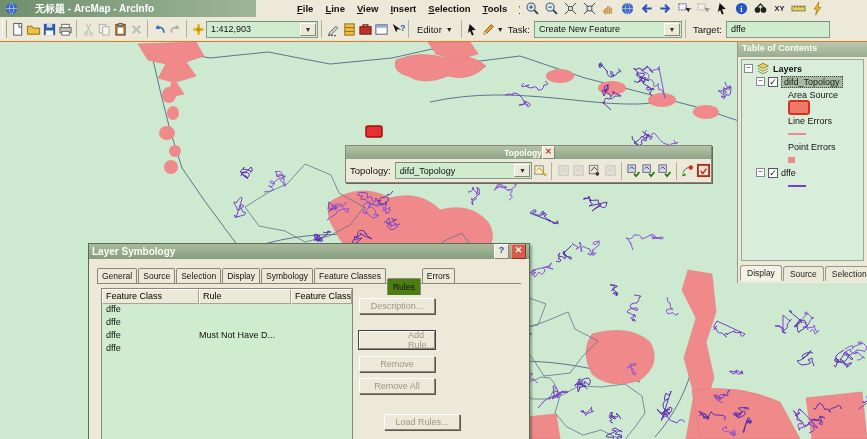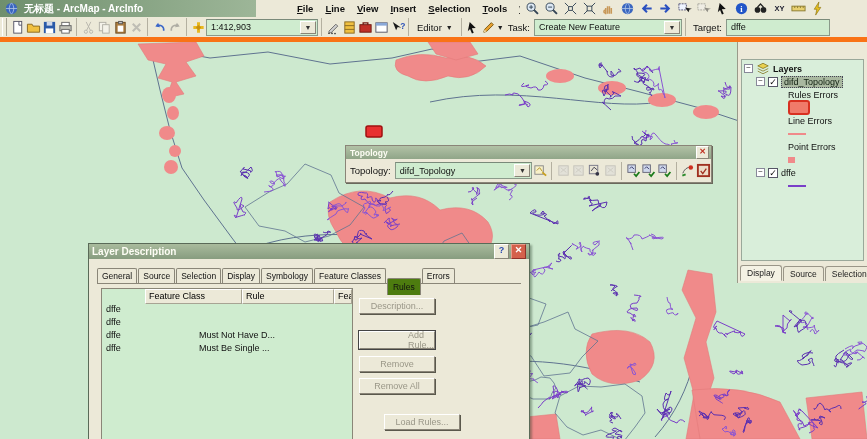--- a/index.html
+++ b/index.html
@@ -1,30 +1,30 @@
 <!DOCTYPE html>
 <html><head>
 <meta charset="utf-8">
 <style>
   html,body{margin:0;padding:0;background:#888;}
   #screen{position:relative;width:867px;height:439px;overflow:hidden;
     font-family:"Liberation Sans",sans-serif;font-size:10px;background:#cde9cf;}
   
   .titlebar{position:absolute;left:0;top:0;width:256px;height:17px;
     background:linear-gradient(90deg,#6f8f6d,#9db698);color:#fff;
-    display:flex;align-items:center;gap:5px;padding-left:3px;box-sizing:border-box;
+    display:flex;align-items:center;gap:16px;padding-left:3px;box-sizing:border-box;
     font-weight:bold;font-size:10px;white-space:nowrap;}
   .menubar{position:absolute;left:256px;top:0;width:264px;height:17px;background:#ece9d8;
     display:flex;align-items:center;padding-left:36px;box-sizing:border-box;gap:2px;}
   .menu-item{padding:1px 5px;color:#111;font-size:9.5px;cursor:default;display:inline-block;font-weight:bold;}
   .menu-item::first-letter{text-decoration:underline;}
   .toolstrip-top{position:absolute;left:520px;top:0;width:347px;height:17px;background:#ece9d8;
     display:flex;align-items:center;gap:3px;padding-left:4px;box-sizing:border-box;}
   .row2{position:absolute;left:0;top:17px;width:867px;height:25px;background:#ece9d8;
-    border-bottom:5px solid #f97316;box-sizing:border-box;display:flex;align-items:center;}
+    border-bottom:1px solid #f97316;box-sizing:border-box;display:flex;align-items:center;}
   .grip{width:3px;height:18px;margin:0 2px;border-left:1px solid #fff;border-right:1px solid #a8a494;}
   .vsep{width:1px;height:18px;background:#b4b0a0;margin:0 3px;}
   .tbtn{width:19px;height:19px;display:flex;align-items:center;justify-content:center;}
   .tbtn.sm{width:17px;height:17px;}
   .dis{opacity:.45;filter:grayscale(1);}
   .combo{height:17px;background:#cfeccf;border:1px solid #8a9a8a;
     border-top-color:#7a8a7a;display:flex;align-items:center;box-sizing:border-box;
     font-size:9px;padding-left:4px;position:relative;color:#111;}
   .combo .dd{position:absolute;right:1px;top:1px;bottom:1px;width:14px;background:#ece9d8;
     border:1px solid #fff;border-right-color:#8a8578;border-bottom-color:#8a8578;
@@ -53,21 +53,21 @@
   .sw-point{width:7px;height:6px;background:#f08a8a;}
   .sw-pline{width:18px;height:2px;background:#7a3fc8;}
   .toc-tabs{position:absolute;left:2px;bottom:2px;right:2px;height:18px;display:flex;align-items:flex-end;gap:1px;}
   .toc-tab{font-size:8.5px;padding:2px 6px;background:#ece9d8;border:1px solid #9a9688;
     border-bottom:none;border-radius:3px 3px 0 0;color:#222;}
   .toc-tab.active{background:#f4f2e4;border-bottom:1px solid #f4f2e4;font-weight:normal;}
   
   .topo{position:absolute;left:345px;top:145px;width:367px;height:38px;background:#ece9d8;
     border:1px solid #8a8578;box-shadow:1px 1px 0 #6a685c;z-index:4;box-sizing:border-box;}
   .topo-title{height:13px;background:linear-gradient(180deg,#b2c2a6,#90a588);display:flex;
-    align-items:center;justify-content:space-between;padding:0 2px 0 4px;
+    align-items:center;justify-content:center;padding:0 2px 0 4px;
     color:#fdfdf4;font-size:8.5px;font-weight:bold;}
   .topo-close{width:11px;height:11px;background:#ece9d8;border:1px solid #fff;
     border-right-color:#8a8578;border-bottom-color:#8a8578;color:#c03020;font-size:8px;
     line-height:9px;text-align:center;font-weight:bold;}
   .topo-body{display:flex;align-items:center;height:23px;}
   
   .dlg{position:absolute;left:88px;top:243px;width:442px;height:220px;background:#ece9d8;
     border:1px solid #5a6a58;box-shadow:2px 2px 2px rgba(40,60,40,.4);z-index:5;box-sizing:border-box;}
   .dlg-title{height:15px;background:linear-gradient(180deg,#a9bb9d,#879c7f);display:flex;
     align-items:center;padding:0 3px;color:#fdfdf4;font-size:10px;font-weight:bold;}
@@ -76,21 +76,21 @@
     border-right-color:#8a8578;border-bottom-color:#8a8578;background:#ece9d8;
     font-size:9px;line-height:11px;text-align:center;font-weight:bold;color:#2a4ab0;}
   .dlg-btn.close{background:#d4604c;color:#fff;border-color:#e89a8a #90302a #90302a #e89a8a;}
   .dlg-tabs{display:flex;align-items:flex-end;margin:7px 8px 0 8px;height:17px;}
   .dlg-tab{font-size:8.5px;padding:2px 4px;background:#ece9d8;border:1px solid #8a8678;
     border-bottom:none;border-radius:2px 2px 0 0;margin-right:1px;color:#111;white-space:nowrap;}
   .dlg-tab.active{background:#4d7c0f;padding:3px 5px;position:relative;top:12px;margin-top:32px;}
   .tab-base{height:1px;background:#8a8678;margin:0 8px;}
   .rule-table{position:absolute;left:12px;top:44px;width:252px;bottom:6px;
     border:1px solid #8a8678;background:#cfeccf;box-sizing:border-box;}
-  .rt-head{display:flex;height:15px;background:#ece9d8;font-size:9px;margin-left:43px;}
+  .rt-head{display:flex;height:15px;background:#ece9d8;font-size:9px;}
   .rt-head .hc{border-right:1px solid #a8a494;border-bottom:1px solid #a8a494;
     padding:1px 3px;box-sizing:border-box;overflow:hidden;white-space:nowrap;
     border-top:1px solid #fff;border-left:1px solid #fff;}
   .hc1{width:97px;} .hc2{width:92px;} .hc3{flex:1;}
   .rt-row{display:flex;height:13px;font-size:9px;color:#111;white-space:nowrap;}
   .rt-row .c1{width:97px;padding-left:4px;box-sizing:border-box;overflow:hidden;}
   .rt-row .c2{width:150px;overflow:hidden;}
   .dlg-button{position:absolute;left:270px;width:76px;height:16px;background:#ece9d8;
     border:1px solid #fff;border-right-color:#8a8578;border-bottom-color:#8a8578;
     box-shadow:1px 1px 0 #5a584c;font-size:9px;color:#9a9788;display:flex;
@@ -469,39 +469,40 @@
       <span class="dd">▼</span>
     </div>
     <span class="vsep"></span>
     <span class="lbl">Target:</span>
     <div class="combo" style="width:104px;">
       <span>dffe</span>
     </div>
   </div>
 
   <div class="toc">
+    <div class="toc-header">Table of Contents</div>
     <div class="toc-body">
       <div class="trow">
         <span class="expander">−</span>
         <span class="icn" style="width:14px;height:12px;">
             <svg viewBox="0 0 16 16" width="15" height="15">
               <path d="M2 5l6-3 6 3-6 3z" fill="#e8d050" stroke="#7a6a10" stroke-width=".8"></path>
               <path d="M2 8l6 3 6-3" fill="none" stroke="#7a6a10" stroke-width=".8"></path>
               <path d="M2 11l6 3 6-3" fill="none" stroke="#7a6a10" stroke-width=".8"></path>
             </svg>
           </span>
         <b>Layers</b>
       </div>
       <div class="trow indent1">
         <span class="expander">−</span>
         <span class="cb">✓</span>
         <span class="sel-label">difd_Topology</span>
       </div>
       <div class="trow indent3">
-          <span>Rules Errors</span>
+          <span>Area Source</span>
         </div>
       <div class="trow indent3">
           <span class="sw-area"></span>
         </div>
       <div class="trow indent3">
           <span>Line Errors</span>
         </div>
       <div class="trow indent3">
           <span class="sw-line"></span>
         </div>
@@ -605,21 +606,21 @@
           <svg viewBox="0 0 16 16" width="15" height="15">
             <rect x="2" y="2" width="12" height="12" fill="#ecdcc8" stroke="#a03020" stroke-width="2"></rect>
             <path d="M5 8.5l2.2 2.8L11 6" stroke="#a03020" stroke-width="1.4" fill="none"></path>
           </svg>
         </span>
     </div>
   </div>
 
   <div class="dlg">
     <div class="dlg-title">
-      <span>Layer Description</span>
+      <span>Layer Symbology</span>
       <span class="spacer"></span>
       <span class="dlg-btn">?</span>
       <span class="dlg-btn close">✕</span>
     </div>
     <div class="dlg-tabs">
       <span class="dlg-tab">General</span>
       <span class="dlg-tab">Source</span>
       <span class="dlg-tab">Selection</span>
       <span class="dlg-tab">Display</span>
       <span class="dlg-tab">Symbology</span>
@@ -640,21 +641,20 @@
       </div>
       <div class="rt-row">
         <span class="c1">dffe</span>
       </div>
       <div class="rt-row">
         <span class="c1">dffe</span>
         <span class="c2">Must Not Have D...</span>
       </div>
       <div class="rt-row">
         <span class="c1">dffe</span>
-        <span class="c2">Must Be Single ...</span>
       </div>
     </div>
 
     <div class="dlg-button" style="top:54px;">Description...</div>
     <div class="dlg-button default" style="top:87px;padding-left:48px;">Add Rule...</div>
     <div class="dlg-button" style="top:112px;">Remove</div>
     <div class="dlg-button" style="top:134px;">Remove All</div>
     <div class="dlg-button" style="top:170px;margin-left:25px;">Load Rules...</div>
   </div>
 

